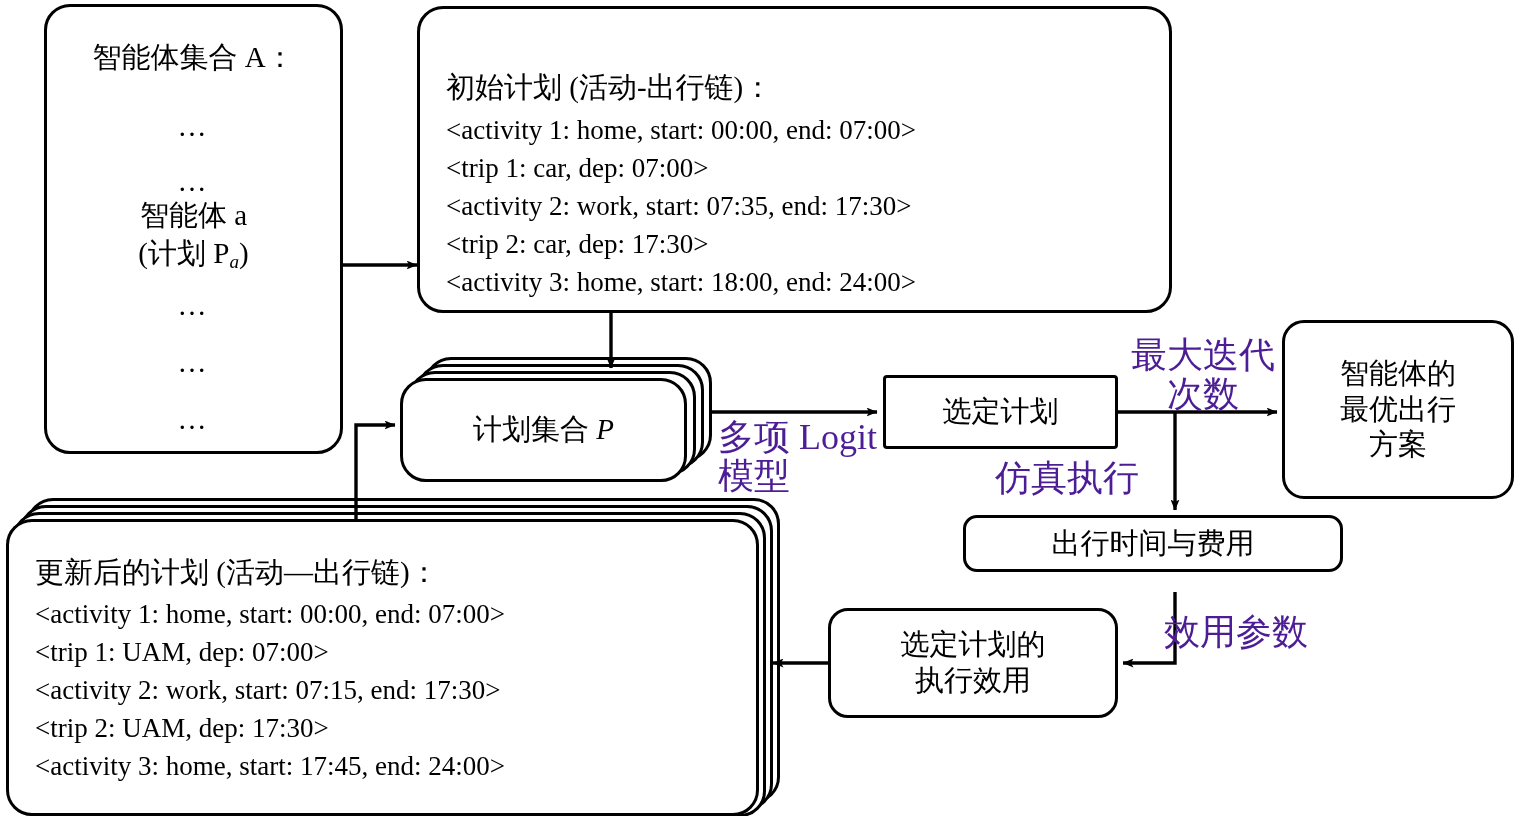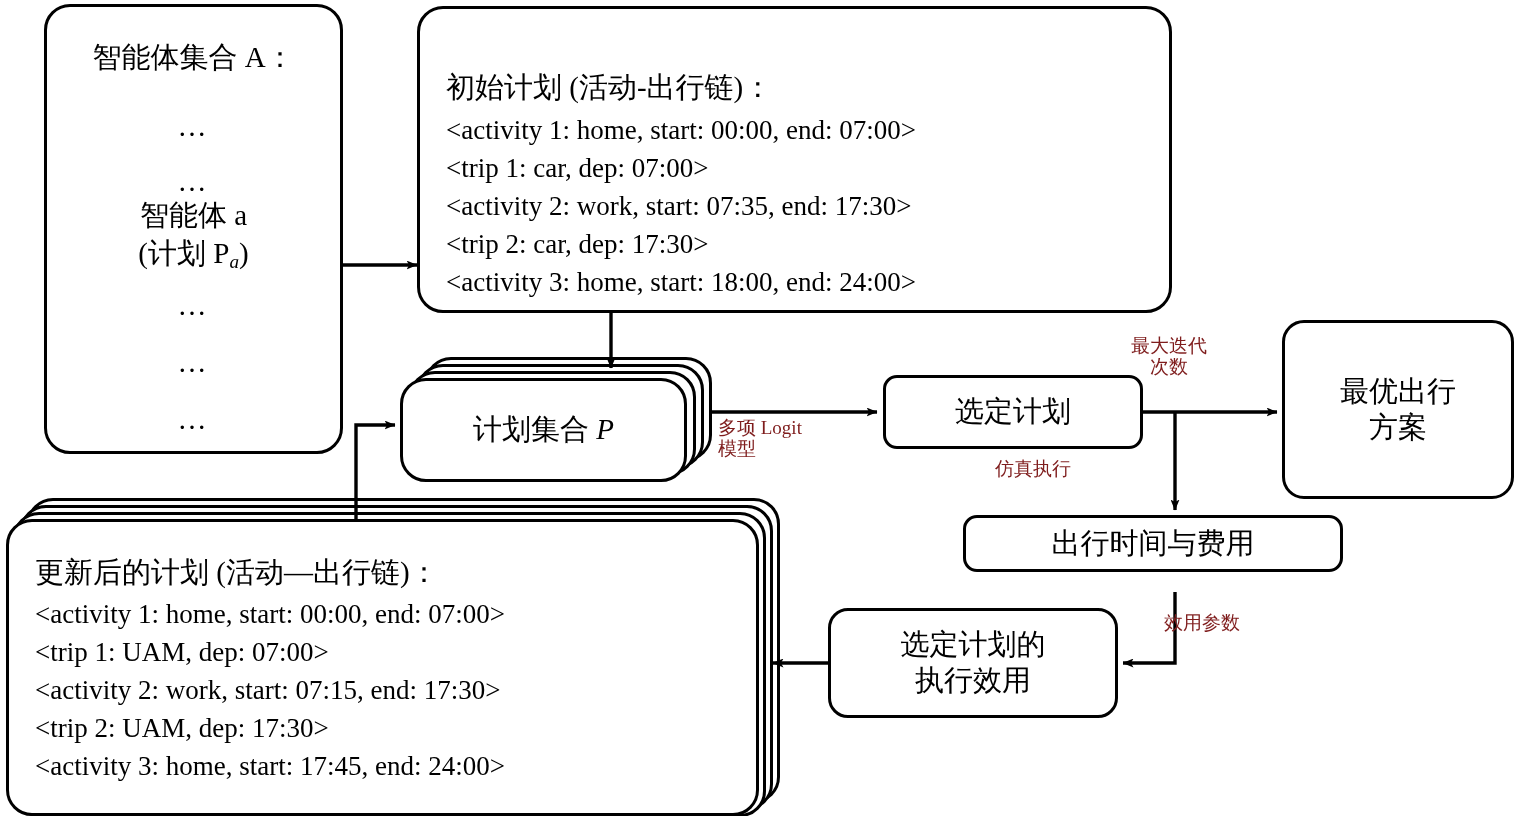--- a/index.html
+++ b/index.html
@@ -34,25 +34,25 @@
   }
   .ctr{text-align:center;}
   .ttl{font-size:29px;line-height:1.24;}
   .lines{font-size:27px;line-height:1.0;}
   .lines div{white-space:nowrap;}
   .dots{font-size:29px;letter-spacing:3px;}
   .ital{font-style:italic;font-family:"Liberation Serif","DejaVu Serif",serif;}
   .sub{font-size:0.66em;vertical-align:-0.25em;font-style:italic;}
   .lbl{
     position:absolute;
-    font-size:19px;
+    font-size:36px;
     line-height:1.08;
     white-space:pre-line;
     z-index:9;
-    color:#7f1d1d;
+    color:#4c1d95;
   }
   svg.wires{position:absolute;left:0;top:0;width:1521px;height:816px;z-index:3;pointer-events:none;}
 </style>
 </head>
 <body>
 
 <div id="stage">
 
   <svg class="wires" viewBox="0 0 1521 816">
     <defs>
@@ -122,25 +122,26 @@
 
   <div class="stackback" style="left:425px;top:357px;width:287px;height:104px;"></div>
   <div class="stackback" style="left:417px;top:364px;width:287px;height:104px;"></div>
   <div class="stackback" style="left:409px;top:371px;width:287px;height:104px;"></div>
   <div class="box" style="left:400px;top:378px;width:287px;height:104px;">
     <div class="ctr ttl">
       <span>计划集合 </span><span class="ital">P</span>
     </div>
   </div>
 
-  <div class="box small" style="left:883px;top:375px;width:260px;height:74px;border-radius:14px;">
+  <div class="box small" style="left:883px;top:375px;width:235px;height:74px;border-radius:4px;">
     <div class="ctr ttl">选定计划</div>
   </div>
 
   <div class="box" style="left:1282px;top:320px;width:232px;height:179px;border-radius:22px;">
+    <div class="ctr ttl">智能体的</div>
     <div class="ctr ttl">最优出行</div>
     <div class="ctr ttl">方案</div>
   </div>
 
   <div class="box small" style="left:963px;top:515px;width:380px;height:57px;border-radius:14px;">
     <div class="ctr ttl">出行时间与费用</div>
   </div>
 
   <div class="box" style="left:828px;top:608px;width:290px;height:110px;border-radius:20px;">
     <div class="ctr ttl">选定计划的</div>

